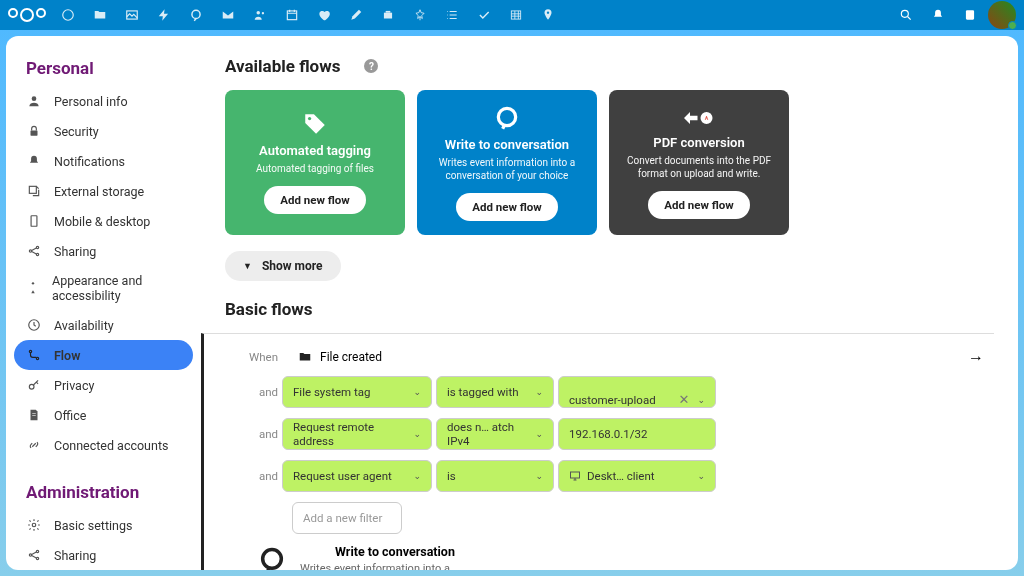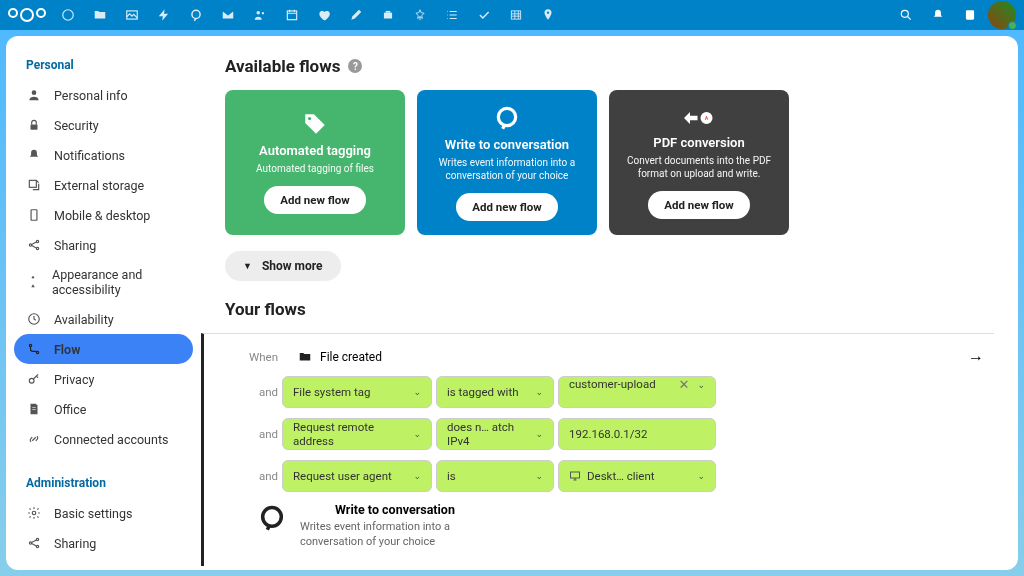--- a/index.html
+++ b/index.html
@@ -10,27 +10,27 @@
 .topbar .logo span:nth-child(2){width:14px;height:14px}
 .topbar .nav-icons{display:flex;gap:0}
 .topbar .nav-icons div{width:32px;height:30px;display:flex;align-items:center;justify-content:center;cursor:pointer;opacity:.85}
 .topbar .spacer{flex:1}
 .topbar .right-icons{display:flex;align-items:center;gap:4px}
 .topbar .right-icons div{width:28px;height:28px;display:flex;align-items:center;justify-content:center;cursor:pointer}
 .avatar{width:20px;height:20px;border-radius:50%;background:linear-gradient(45deg,#8b4513,#228b22);position:relative}
 .avatar::after{content:"";position:absolute;bottom:-1px;right:-1px;width:7px;height:7px;background:#4caf50;border:1px solid #0082c9;border-radius:50%}
 .main-container{display:flex;height:calc(576px - 30px);padding:6px;gap:0}
 .sidebar{width:195px;background:#fff;border-radius:12px 0 0 12px;padding:16px 8px;overflow-y:auto}
-.sidebar .section-title{font-size:12px;font-weight:700;color:#0369a1;padding:6px 12px;margin-bottom:2px}
+.sidebar .section-title{font-size:17px;font-weight:700;color:#701a75;padding:6px 12px;margin-bottom:2px}
 .sidebar .section-title.admin{margin-top:16px}
 .sidebar-item{display:flex;align-items:center;gap:12px;padding:7px 12px;border-radius:20px;cursor:pointer;font-size:12.5px;color:#333}
 .sidebar-item.active{background:#3b82f6;font-weight:600}
 .sidebar-item .icon{width:16px;height:16px;display:flex;align-items:center;justify-content:center;color:#555}
 .content{flex:1;background:#fff;border-radius:0 12px 12px 0;padding:20px 24px;overflow-y:auto}
-.content h2{font-size:17px;font-weight:700;color:#222;display:flex;align-items:center;gap:8px;margin-bottom:14px}
+.content h2{font-size:17px;font-weight:700;color:#222;display:flex;align-items:center;gap:24px;margin-bottom:14px}
 .help-icon{width:14px;height:14px;border-radius:50%;background:#999;color:#fff;font-size:10px;display:flex;align-items:center;justify-content:center}
 .flow-cards{display:flex;gap:12px;margin-bottom:16px}
 .flow-card{width:180px;height:145px;border-radius:8px;padding:12px;display:flex;flex-direction:column;align-items:center;justify-content:center;color:#fff;text-align:center}
 .flow-card.green{background:#46b56e}
 .flow-card.blue{background:#0082c9}
 .flow-card.red{background:#404040}
 .flow-card .card-icon{margin-bottom:6px}
 .flow-card .card-title{font-size:13px;font-weight:600;margin-bottom:4px}
 .flow-card .card-desc{font-size:10px;line-height:1.35;margin-bottom:10px;opacity:.95}
 .flow-card button{background:#fff;color:#222;border:none;border-radius:18px;padding:7px 16px;font-size:11.5px;font-weight:700;cursor:pointer}
@@ -41,21 +41,21 @@
 .trigger-row{display:flex;align-items:center;gap:20px;margin-bottom:12px}
 .trigger-row .operator{font-size:11.5px;color:#888;width:34px;text-align:right}
 .trigger-name{display:flex;align-items:center;gap:8px;font-size:12px;font-weight:400}
 .condition-row{display:flex;align-items:center;gap:4px;margin-bottom:10px}
 .condition-row .operator{font-size:11.5px;color:#888;width:34px;text-align:right}
 .select-input{border:1px solid #ccc;border-radius:6px;height:32px;padding:0 10px;font-size:11.5px;color:#333;background:#bef264;display:flex;align-items:center;justify-content:space-between;cursor:pointer}
 .select-input .chev{color:#555;font-size:9px}
 .select-input.w1{width:150px}
 .select-input.w2{width:118px}
 .select-input.w3{width:158px}
-.tag-input{display:flex;align-items:flex-start;gap:6px}
+.tag-input{display:flex;align-items:flex-end;gap:6px}
 .tag-input .clear{color:#777;cursor:pointer;font-size:13px}
 .add-filter{border:1px solid #ccc;border-radius:6px;height:32px;width:110px;padding:0 10px;font-size:11.5px;color:#999;display:flex;align-items:center;margin-left:48px;margin-bottom:10px}
 .action-row{display:flex;gap:12px;margin-left:12px}
 .action-icon{width:32px;height:32px;display:flex;align-items:center;justify-content:center}
 .action-text .action-title{font-size:12.5px;font-weight:700;text-align:center;margin-bottom:3px}
 .action-text .action-desc{font-size:11px;color:#666;line-height:1.35;max-width:190px}
 svg{display:block}
 </style>
 </head>
 <body>
@@ -358,21 +358,21 @@
         <div class="card-desc">Convert documents into the PDF format on upload and write.</div>
         <button>Add new flow</button>
       </div>
     </div>
 
     <button class="show-more">
         <span class="chev">▼</span>
         <span>Show more</span>
       </button>
 
-    <h2>Your flows</h2>
+    <h2>Basic flows</h2>
 
     <div class="flow-editor">
       <div class="arrow-right">→</div>
 
       <div class="trigger-row">
         <span class="operator">When</span>
         <span class="trigger-name">
           <svg width="14" height="14" viewBox="0 0 24 24" fill="#222">
               <path d="M3 5h6l2 2h10v11H3z"></path>
             </svg>
@@ -429,20 +429,23 @@
               <svg width="12" height="12" viewBox="0 0 24 24" fill="none" stroke="#555" stroke-width="2">
                 <rect x="3" y="4" width="18" height="12"></rect>
                 <path d="M9 20h6M12 16v4"></path>
               </svg>
               <span>Deskt… client</span>
             </span>
             <span class="chev">⌄</span>
           </div>
       </div>
 
+      <div class="add-filter">
+          <span>Add a new filter</span>
+        </div>
 
       <div class="action-row">
         <div class="action-icon">
             <svg width="28" height="28" viewBox="0 0 24 24" fill="none" stroke="#222" stroke-width="3">
               <circle cx="12" cy="11" r="8"></circle>
               <path d="M10 18l-2 4"></path>
             </svg>
           </div>
         <div class="action-text">
           <div class="action-title">Write to conversation</div>

